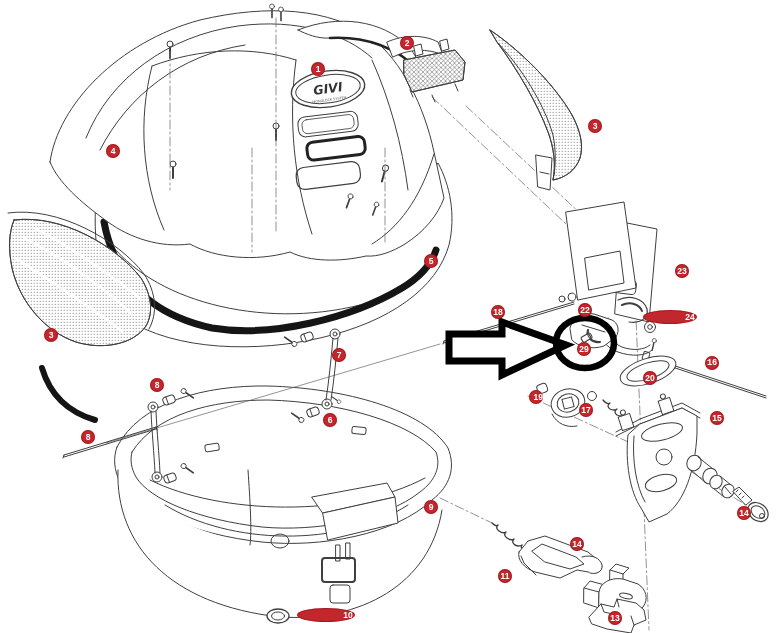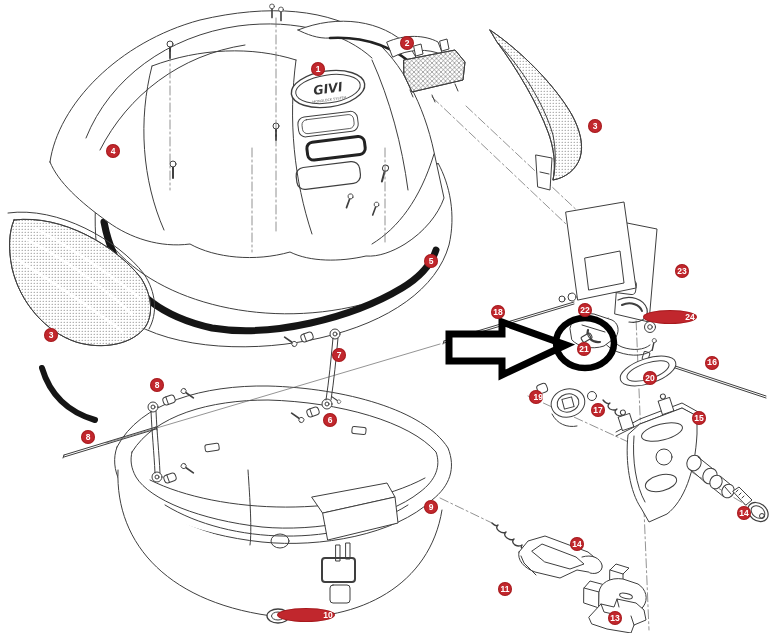--- a/index.html
+++ b/index.html
@@ -348,29 +348,29 @@
       <div class="badge" style="left: 407px; top: 43px;">2</div>
       <div class="badge" style="left: 595px; top: 126px;">3</div>
       <div class="badge" style="left: 51px; top: 335px;">3</div>
       <div class="badge" style="left: 113px; top: 151px;">4</div>
       <div class="badge" style="left: 431px; top: 261px;">5</div>
       <div class="badge" style="left: 330px; top: 420px;">6</div>
       <div class="badge" style="left: 339px; top: 355px;">7</div>
       <div class="badge" style="left: 157px; top: 385px;">8</div>
       <div class="badge" style="left: 88px; top: 437px;">8</div>
       <div class="badge" style="left: 431px; top: 507px;">9</div>
-      <div class="badge" style="left: 284px; top: 615px; padding-left: 44px;">10</div>
-      <div class="badge" style="left: 505px; top: 542px; margin-top: 40px;">11</div>
+      <div class="badge" style="left: 304px; top: 615px; padding-left: 44px;">10</div>
+      <div class="badge" style="left: 505px; top: 529px; margin-top: 40px;">11</div>
       <div class="badge" style="left: 577px; top: 544px;">14</div>
       <div class="badge" style="left: 615px; top: 618px;">13</div>
       <div class="badge" style="left: 744px; top: 513px;">14</div>
-      <div class="badge" style="left: 699px; top: 418px;">15</div>
+      <div class="badge" style="left: 717px; top: 418px;">15</div>
       <div class="badge" style="left: 712px; top: 363px; font-family: Liberation Mono, monospace;">16</div>
-      <div class="badge" style="left: 598px; top: 410px; border-radius: 7px;">17</div>
+      <div class="badge" style="left: 586px; top: 410px; border-radius: 7px;">17</div>
       <div class="badge" style="left: 498px; top: 312px;">18</div>
       <div class="badge" style="left: 536px; top: 397px; text-align: right;">19</div>
       <div class="badge" style="left: 650px; top: 378px;">20</div>
-      <div class="badge" style="left: 584px; top: 349px;">21</div>
+      <div class="badge" style="left: 584px; top: 349px;">29</div>
       <div class="badge" style="left: 585px; top: 310px;">22</div>
       <div class="badge" style="left: 682px; top: 271px;">23</div>
       <div class="badge" style="left: 650px; top: 317px; padding-left: 40px;">24</div>
     </div>
 </div>
 
 </body></html>

